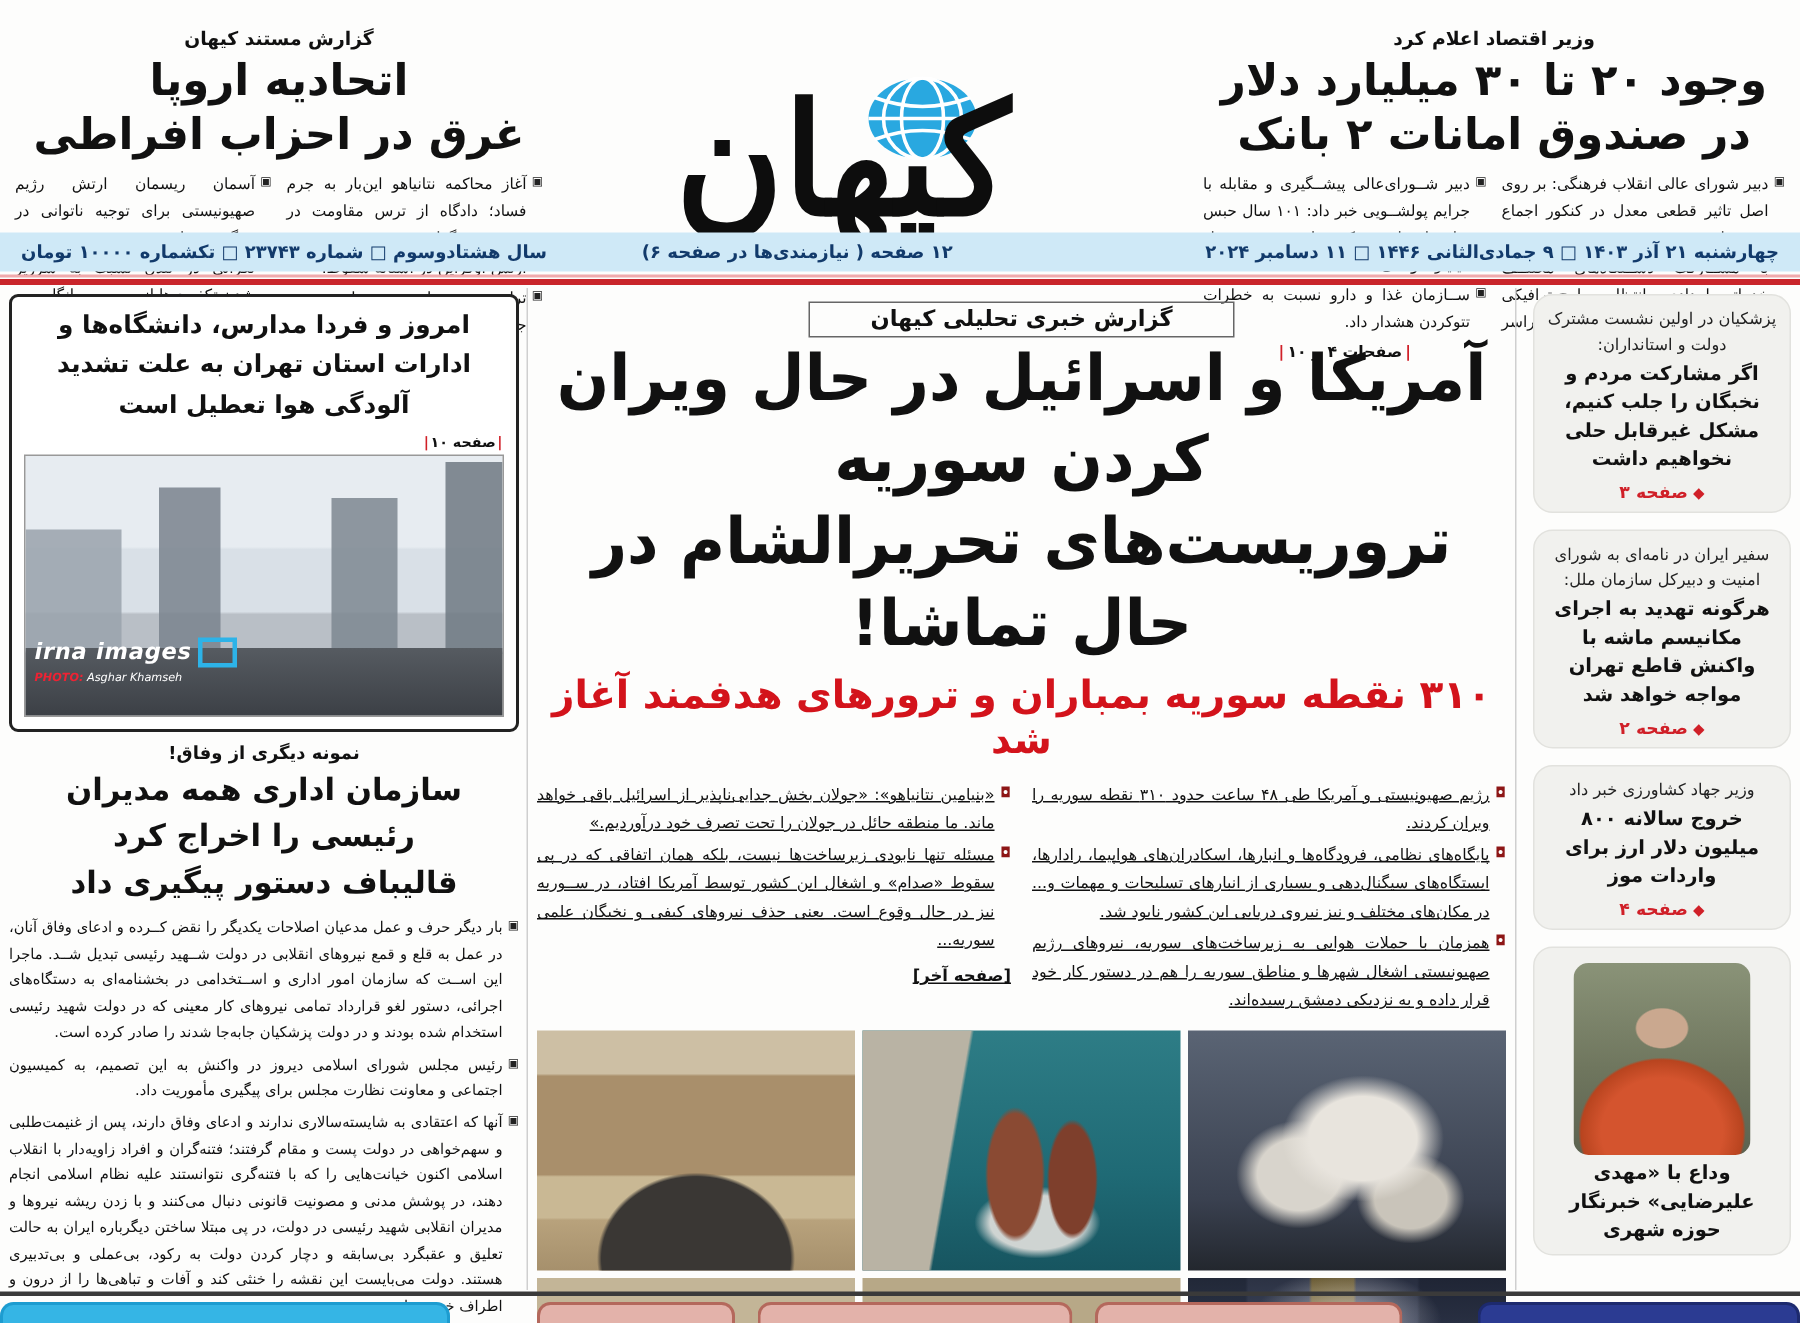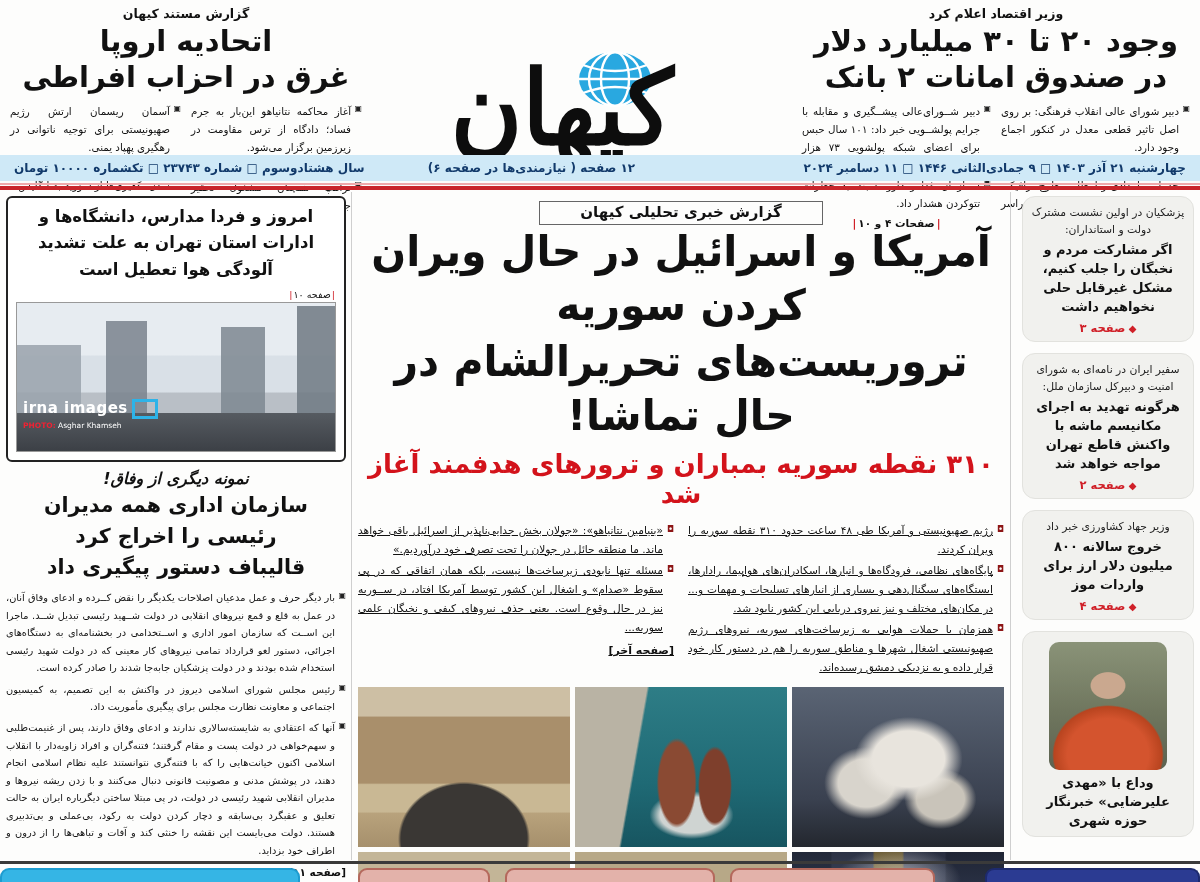--- a/index.html
+++ b/index.html
@@ -5,21 +5,21 @@
   * { margin:0; padding:0; box-sizing:border-box; }
   html,body { background:#e9e9e9; }
   body { font-family:"DejaVu Sans","Liberation Sans",sans-serif; }
   #page {
     position:relative; width:1200px; height:882px; margin:0 auto;
     background:#fdfdfc; overflow:hidden; direction:rtl; color:#111;
   }
 
   
   .top-header { position:absolute; top:0; right:0; left:0; height:152px; display:flex; }
-  .top-news { padding:4px 10px 0; }
+  .top-news { padding:16px 10px 0; }
   .top-news.right { width:408px; }
   .top-news.left  { width:372px; }
   .kicker-sm { text-align:center; font-size:12.5px; font-weight:bold; margin-top:2px; }
   .head-lg { text-align:center; font-weight:bold; font-size:29px; line-height:1.25; margin-top:2px; letter-spacing:-0.5px; }
   .mini-cols { display:flex; gap:10px; margin-top:6px; }
   .mini-col { flex:1; font-size:10.3px; line-height:1.75; text-align:justify; }
   .blt { position:relative; padding-right:11px; margin-bottom:2px; }
   .blt::before { content:"▣"; position:absolute; right:0; top:0; font-size:8px; color:#222; }
   .pageref-pipe { font-size:10.5px; font-weight:bold; color:#111; white-space:nowrap; }
   .pageref-pipe::before, .pageref-pipe::after { content:"|"; color:#d02028; font-weight:bold; padding:0 2px; }
@@ -105,41 +105,42 @@
       linear-gradient(#b7a887 0 34%, #8d7f63 35% 55%, #6d675c 56% 75%, #585349); }
   .ph-rubble { background:
       radial-gradient(26px 60px at 20% 55%, #20252c 0 45%, transparent 50%),
       radial-gradient(26px 60px at 50% 50%, #262b33 0 45%, transparent 50%),
       radial-gradient(26px 60px at 80% 52%, #1e222a 0 45%, transparent 50%),
       linear-gradient(#c3b597 0 28%, #97917f 29% 60%, #6e6a5f 61%); }
 
   
   .closure-box { border:2px solid #222; border-radius:6px; padding:6px 8px 8px; background:#fff; }
   .closure-head { font-weight:bold; font-size:16.5px; text-align:center; line-height:1.6; }
-  .closure-tag { display:inline-block; font-size:9.5px; font-weight:normal; margin:2px 0; }
+  .closure-tag { display:inline-block; font-size:9.5px; font-weight:bold; margin:2px 0; }
   .closure-tag::before, .closure-tag::after { content:"|"; color:#d02028; padding:0 1px; }
-  .smog-photo { position:relative; height:150px; border:1px solid #999; overflow:hidden;
+  .smog-photo { position:relative; height:175px; border:1px solid #999; overflow:hidden;
     background:
       linear-gradient(#e7ecf1 0 35%, #d9e0e7 36% 60%, #b9bfc6 61% 75%, #5c6066 76%);
+    font-style: italic;
   }
   .bldg { position:absolute; background:#8d97a1; opacity:.85; }
   .bldg.b1 { left:28%; top:12%; width:13%; height:62%; background:#79838d; }
   .bldg.b2 { left:64%; top:16%; width:14%; height:58%; background:#7d8791; }
   .bldg.b3 { left:0; top:28%; width:20%; height:48%; background:#99a2ab; }
   .bldg.b4 { right:0; top:2%; width:12%; height:74%; background:#6f7983; }
   .traffic { position:absolute; left:0; right:0; bottom:0; height:26%;
     background:linear-gradient(#565b61, #3c4046); }
   .irna-mark { position:absolute; left:6px; bottom:22px; color:#fff; line-height:1; }
   .irna-sq { display:inline-block; width:26px; height:20px; border:3px solid #2db3e8;
     vertical-align:middle; margin-left:4px; }
   .irna-txt { display:inline-block; vertical-align:middle; font-weight:bold; font-size:15px;
     letter-spacing:.5px; direction:ltr; }
   .irna-credit { font-size:7.5px; margin-top:3px; direction:ltr; text-align:left; }
   .irna-credit b { color:#e23; }
-  .vefagh-kicker { text-align:center; font-size:16px; font-weight:bold; margin-top:7px;font-style:italic; }
+  .vefagh-kicker { text-align:center; font-size:12px; font-weight:bold; margin-top:7px; }
   .vefagh-head { text-align:center; font-weight:bold; font-size:20.5px; line-height:1.5;
     letter-spacing:-0.5px; margin-top:2px; }
   .vefagh-body { font-size:9.8px; line-height:1.78; text-align:justify; margin-top:7px; }
   .vefagh-body .blt { margin-bottom:4px; }
   .vefagh-pageref { font-size:10.5px; font-weight:bold; }
 
   
   .bottom-rule { position:absolute; top:861px; right:0; left:0; height:3px; background:#3a3a3a; }
   .bb { position:absolute; top:868px; height:14px; border-radius:9px 9px 0 0; }
   .bb-cyan { left:0; width:300px; background:#35b5e5; border:2px solid #1d9cd0; border-bottom:none; }

